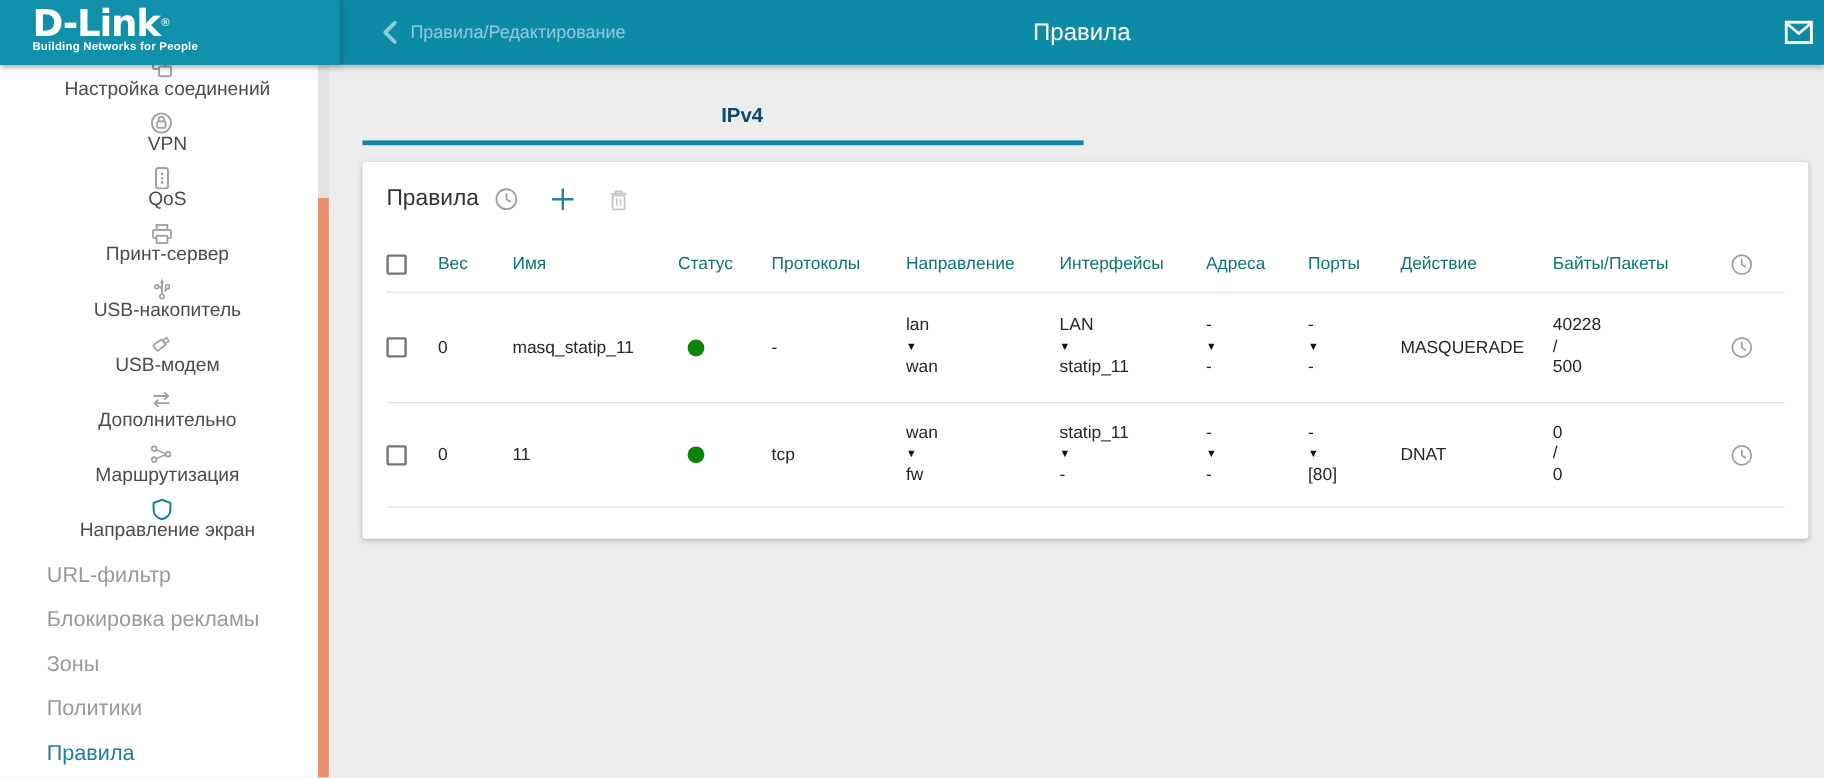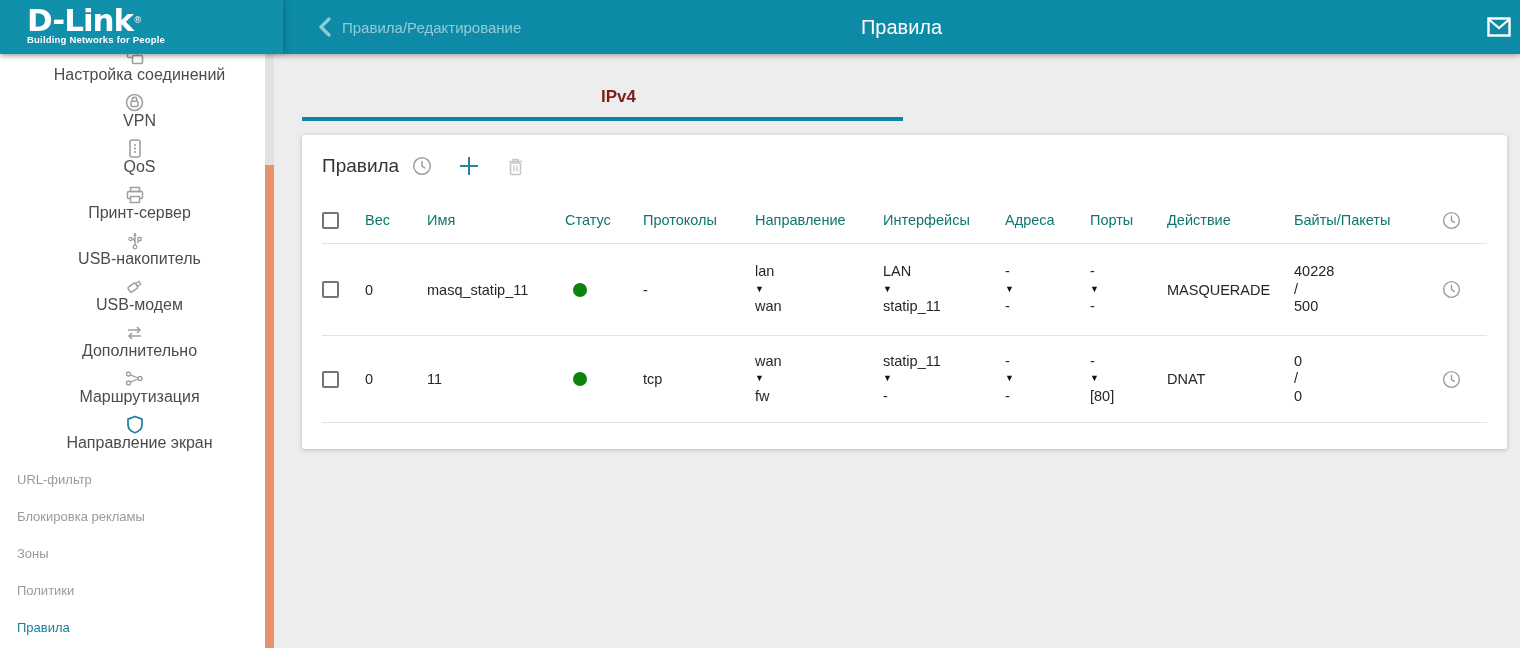--- a/index.html
+++ b/index.html
@@ -56,22 +56,22 @@
   .menu-item {
     height:46px; display:flex; align-items:center; padding-left:14px;
     color:#4c4c4c; font-size:16px; cursor:pointer; white-space:nowrap;flex-direction:column;
   }
   .menu-item .mi-icon {
     width:19px; height:19px; margin-right:10px; color:#a0a0a0;
     display:inline-flex; align-items:center; justify-content:center; flex:0 0 auto;
   }
   .menu-item .mi-icon.teal { color:#1b7f9d; }
   .submenu-item {
-    height:37px; display:flex; align-items:center; padding-left:17px;
-    font-size:13px; color:#9a9a9a; cursor:pointer; white-space:nowrap;text-align:right;
+    height:37px; display:flex; align-items:center; padding-left:39px;
+    font-size:18px; color:#9a9a9a; cursor:pointer; white-space:nowrap;text-align:right;
   }
   .submenu-item.active { color:#1b7f9d; }
   
   .side-scroll-track {
     position:absolute; top:54px; left:265px; width:9px; height:594px;
     background:#e2e2e2; z-index:11;
   }
   .side-scroll-thumb {
     position:absolute; top:111px; left:0; width:9px; height:483px;
     background:#e8916c; cursor:pointer;
@@ -79,21 +79,21 @@
   
   .main { position:absolute; top:54px; left:274px; width:1246px; height:594px; }
   .tabs {
     position:absolute; left:28px; top:0; width:1203px; height:67px; display:flex;
   }
   .tab {
     width:601px; display:flex; align-items:flex-end; justify-content:center;
     cursor:pointer; position:relative; padding-bottom:14px;
   }
   .tab .tab-label { font-size:17px; }
-  .tab.active .tab-label { color:#7f1d1d; font-weight:bold;margin-left:32px; }
+  .tab.active .tab-label { color:#0c4a6e; font-weight:bold;margin-left:32px; }
   .tab.inactive .tab-label { color:#b5b5b5; }
   .tab.active::after {
     content:""; position:absolute; bottom:0; left:0; right:0; height:4px; background:#0d87a3;
   }
   .tab.inactive::after {
     content:""; position:absolute; bottom:0; left:0; right:0; height:2px; background:#d6d6d6;
   }
   
   .card {
     position:absolute; left:28px; top:81px; width:1205px; height:314px;

